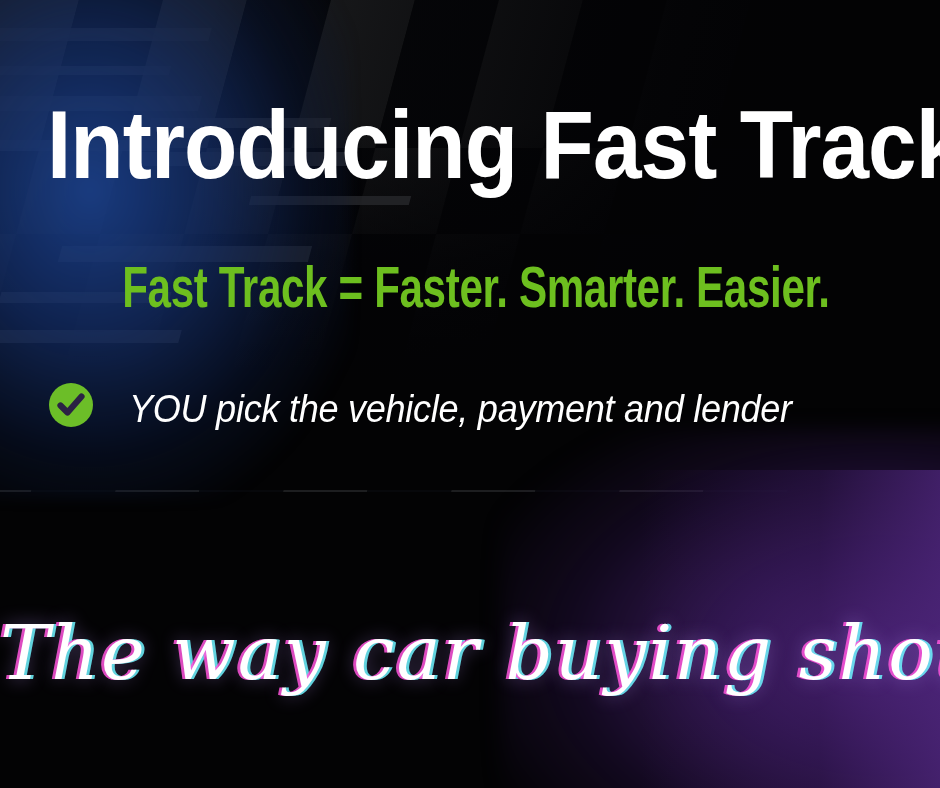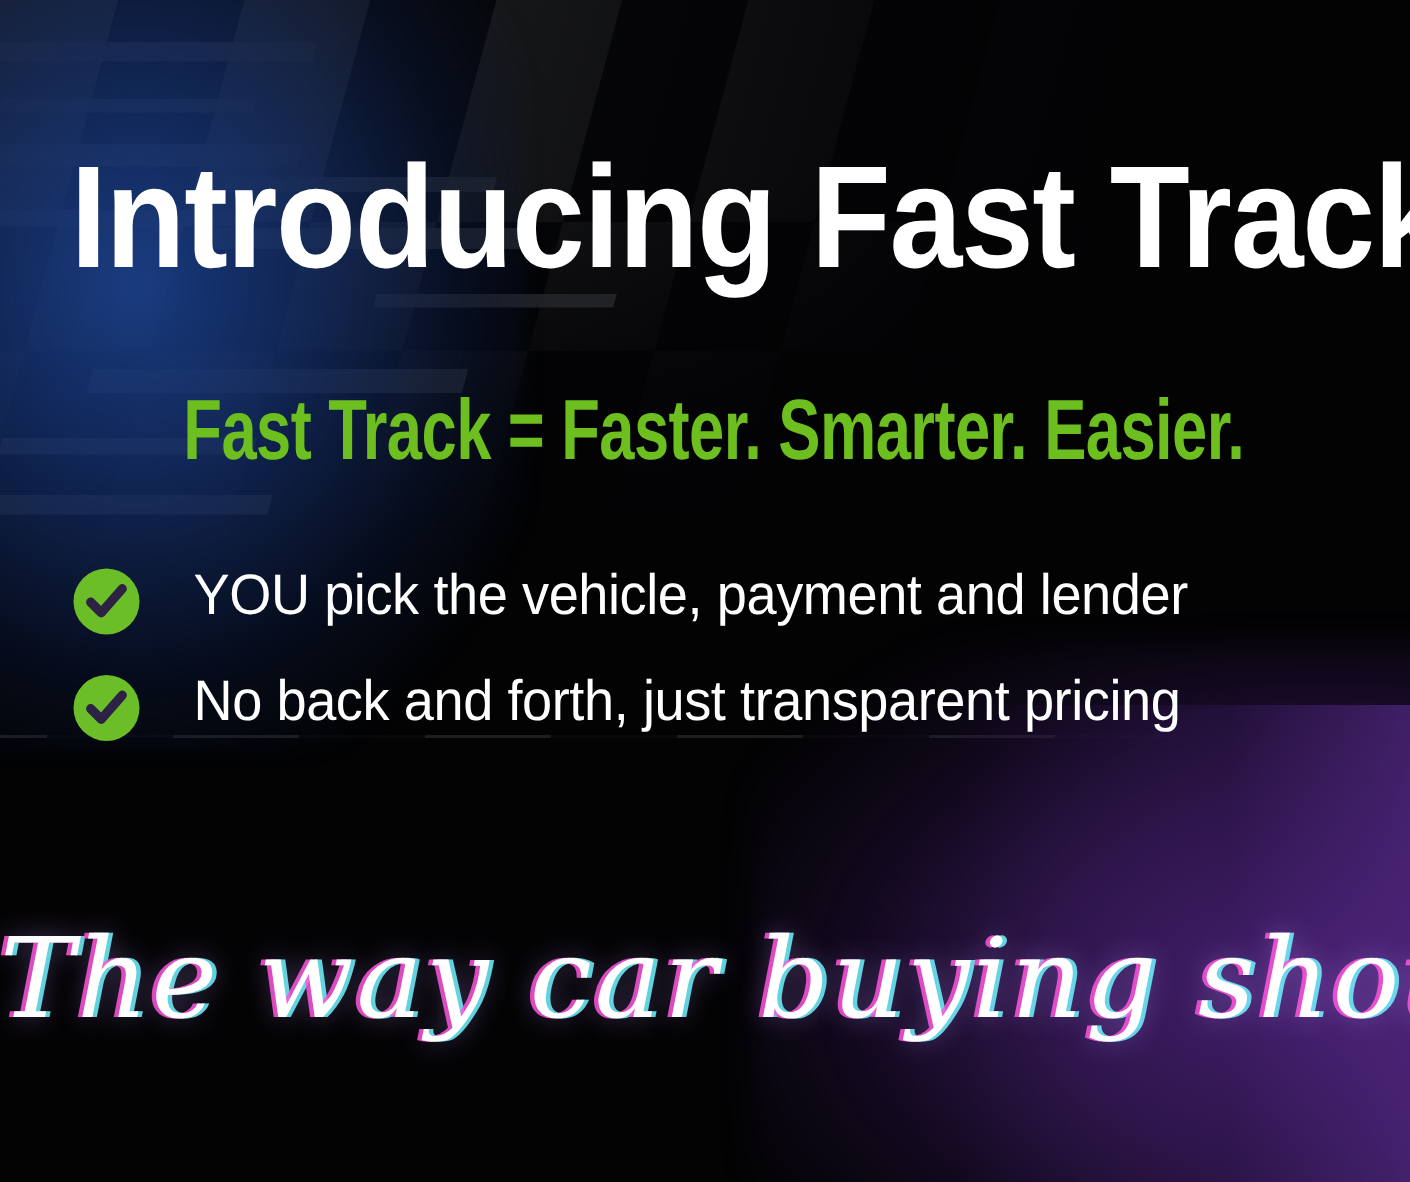--- a/index.html
+++ b/index.html
@@ -147,23 +147,24 @@
   }
 
   .bullets {
     position: absolute;
     left: 48px;
     top: 378px;
     width: 860px;
   }
   .bullet-row {
     display: flex;
-    align-items: flex-start;
+    align-items: flex-end;
     height: 50px;
     margin-bottom: 21px;
+    font-style: italic;
   }
   .check-icon {
     flex: 0 0 46px;
     width: 46px;
     height: 46px;
     position: relative;
   }
   .check-icon svg { display: block; }
   .bullet-text {
     margin-left: 35px;
@@ -320,29 +321,20 @@
       <div class="bullet-row">
         <span class="check-icon">
           <svg width="46" height="46" viewBox="0 0 46 46">
             <circle cx="23" cy="23" r="22" fill="#6cbe28"></circle>
             <path d="M12.5 23.5 L19.5 30.5 L33.5 14.5" stroke="#2b2244" stroke-width="6.2" stroke-linecap="round" stroke-linejoin="round" fill="none"></path>
           </svg>
         </span>
         <span class="bullet-text">YOU pick the vehicle, payment and lender</span>
       </div>
 
-      <div class="bullet-row">
-        <span class="check-icon">
-          <svg width="46" height="46" viewBox="0 0 46 46">
-            <circle cx="23" cy="23" r="22" fill="#6cbe28"></circle>
-            <path d="M12.5 23.5 L19.5 30.5 L33.5 14.5" stroke="#2b2244" stroke-width="6.2" stroke-linecap="round" stroke-linejoin="round" fill="none"></path>
-          </svg>
-        </span>
-        <span class="bullet-text">No back and forth, just transparent pricing</span>
-      </div>
 
 
     </div>
 
     <div class="tagline">The way car buying should be.</div>
 
   </div>
 </div>
 
 </body></html>

